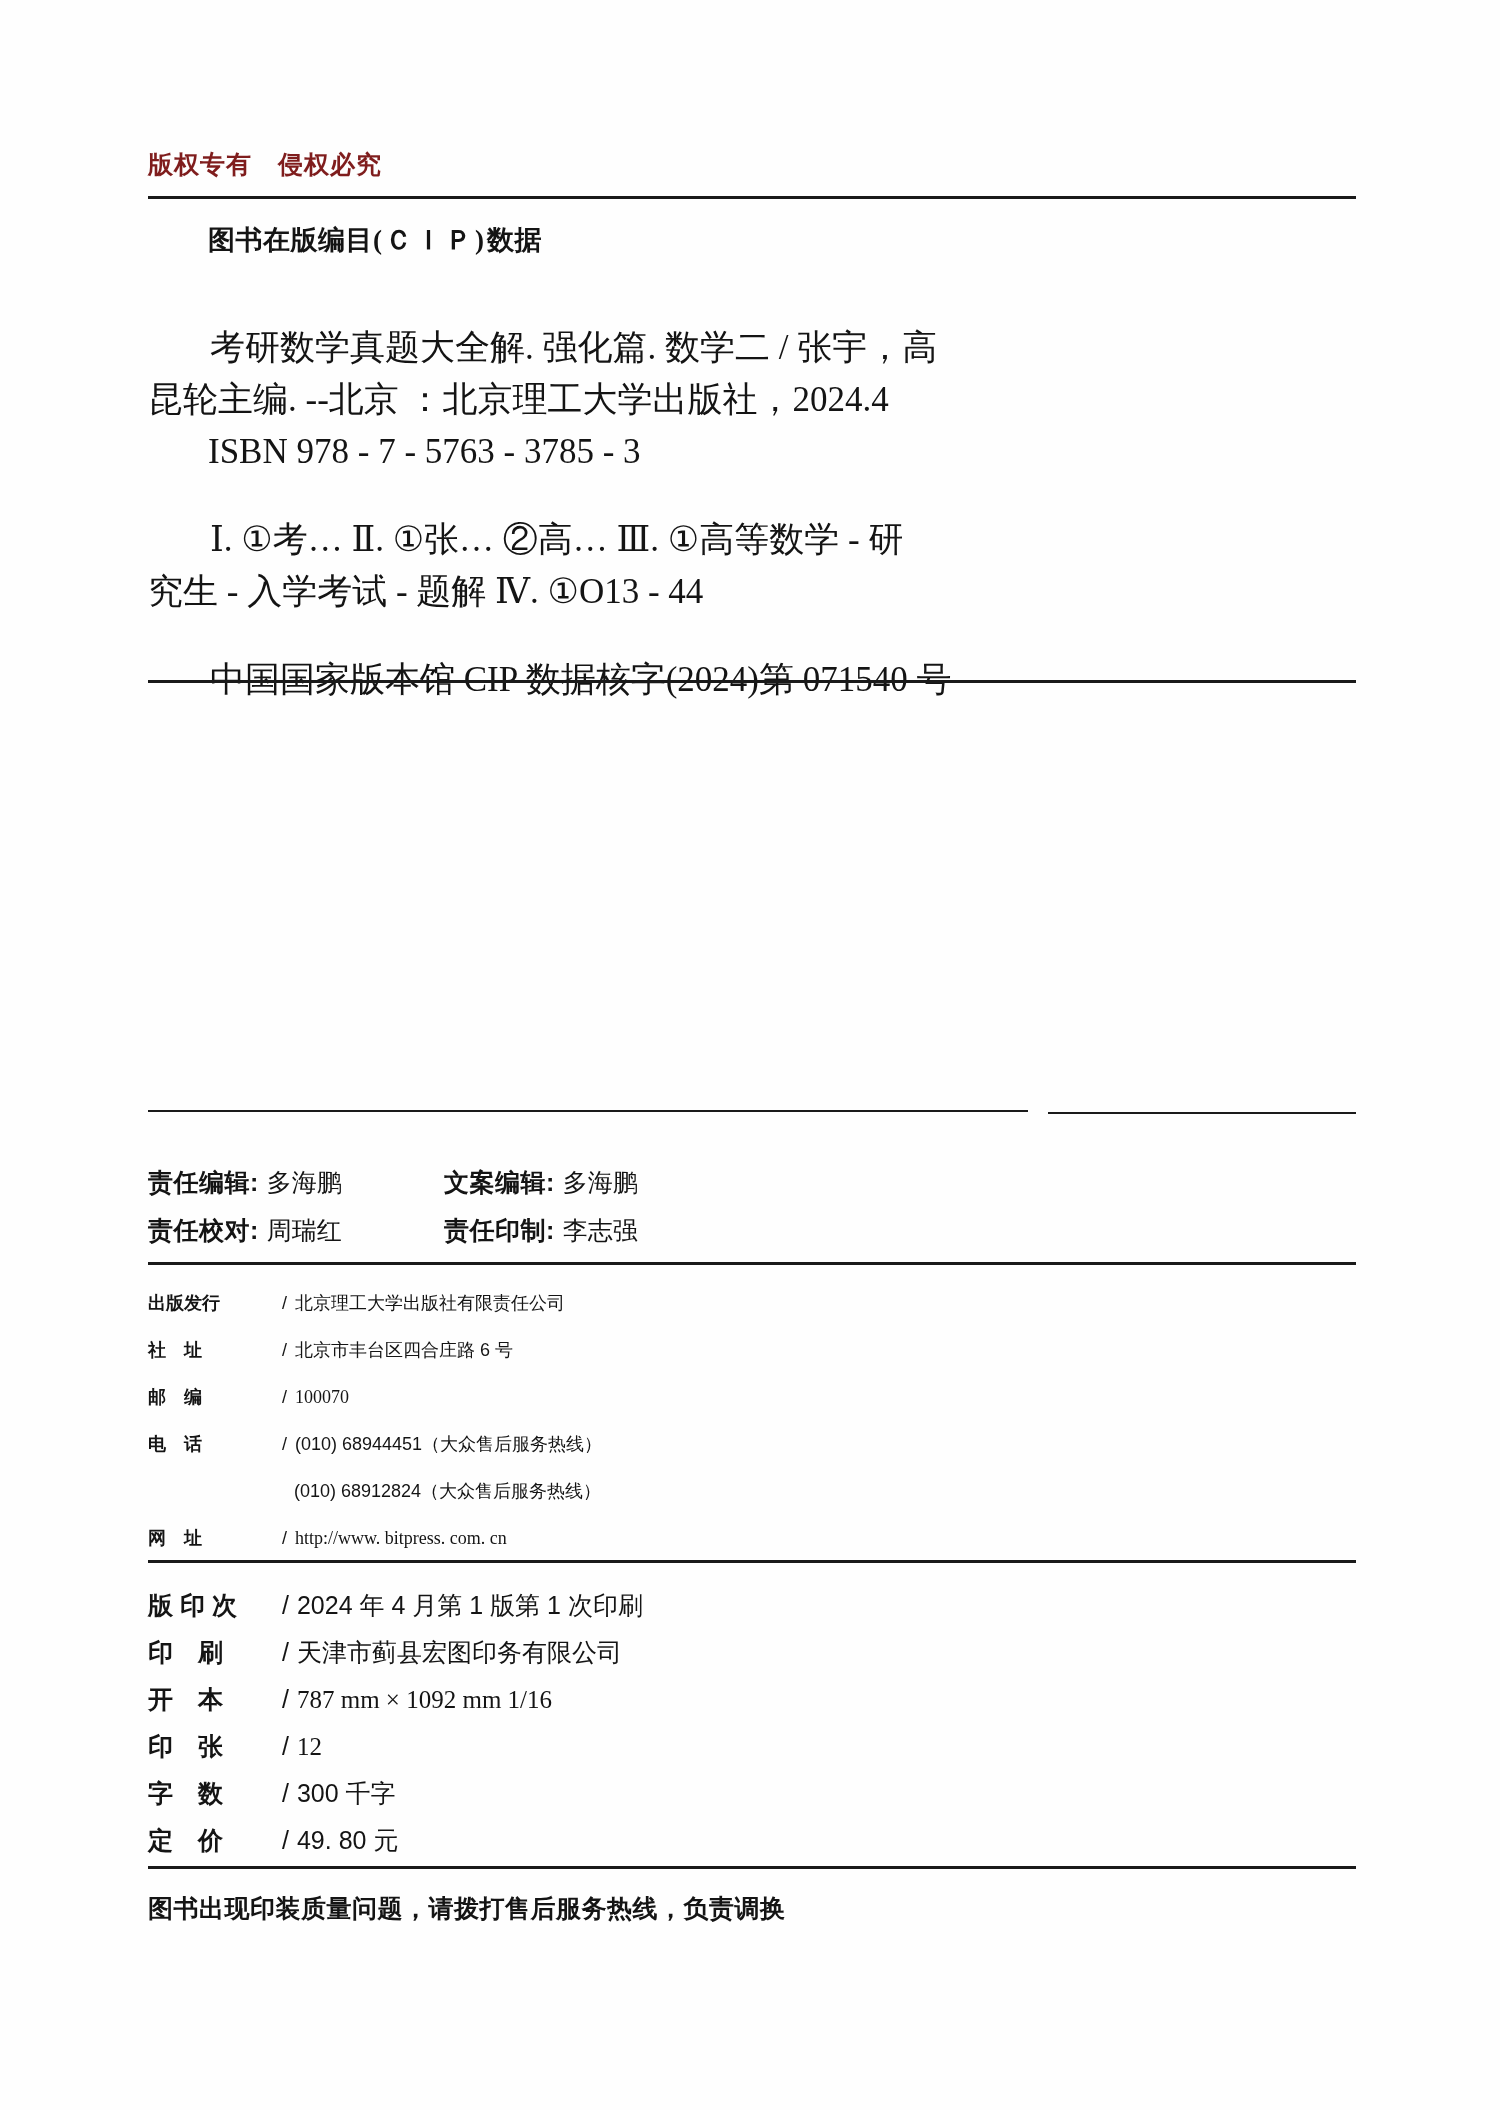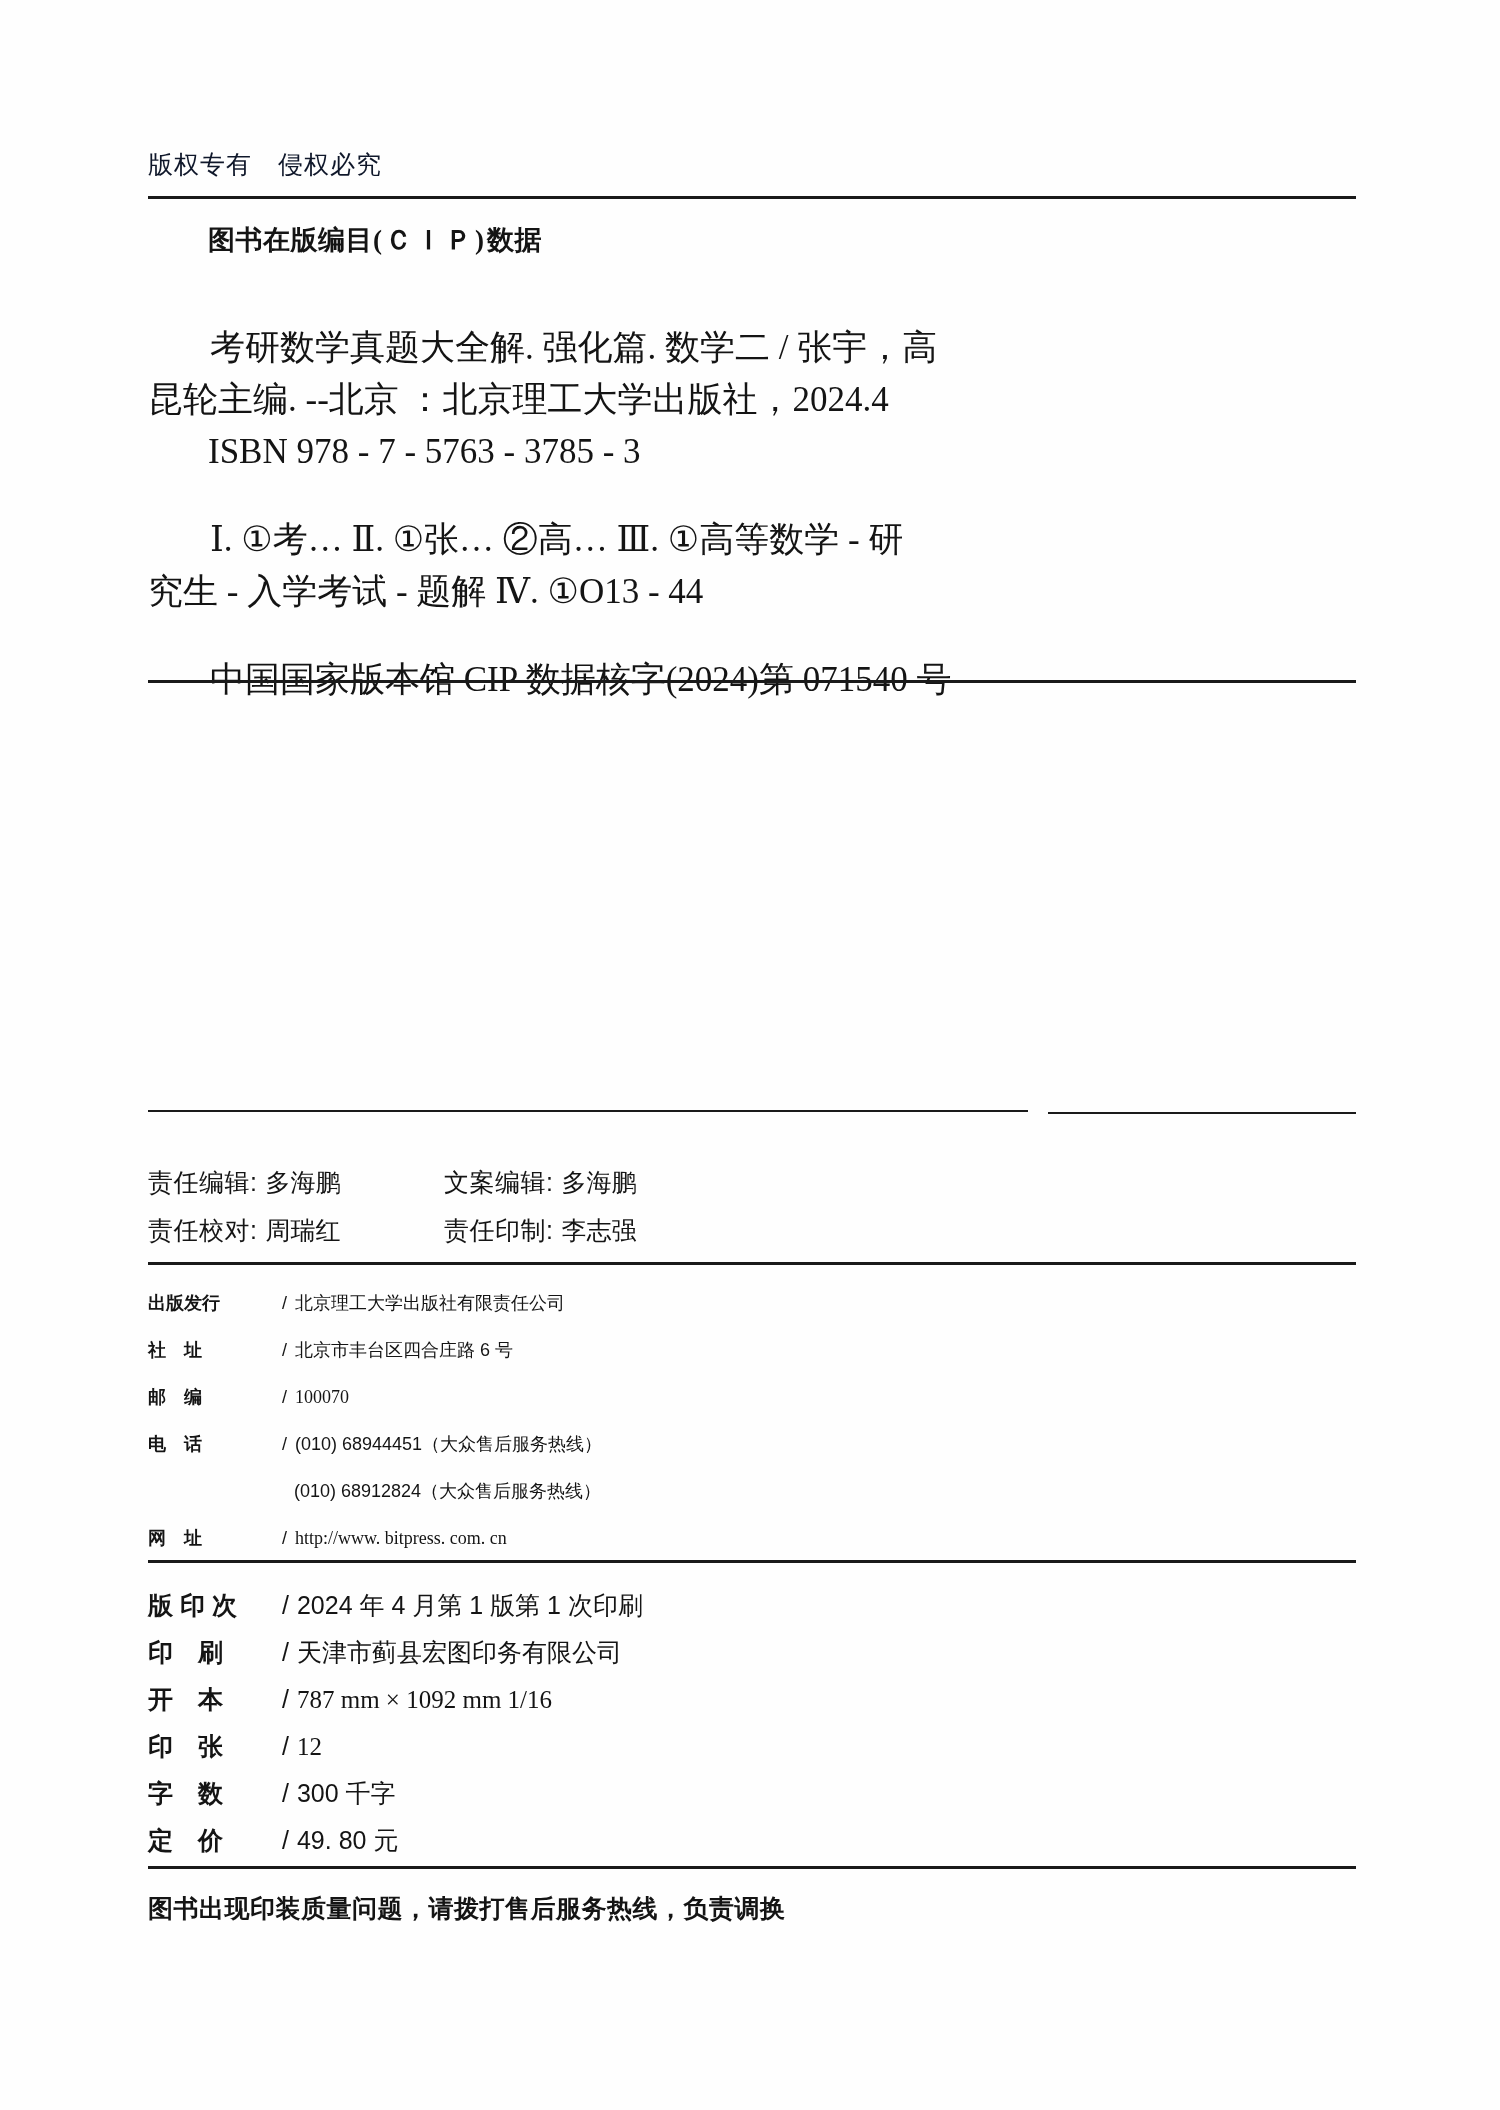--- a/index.html
+++ b/index.html
@@ -30,24 +30,24 @@
     top: 0;
     width: 1210px;
   }
 
   
   .top-notice {
     position: absolute;
     left: 0px;
     top: 148px;
     font-family: "Liberation Sans", "DejaVu Sans", sans-serif;
-    font-weight: normal;
+    font-weight: bold;
     font-size: 25px;
     letter-spacing: 1px;
-    color: #0f172a;
+    color: #7f1d1d;
   }
   .top-notice .gap { display: inline-block; width: 26px; }
 
   .rule {
     position: absolute;
     background: #1a1a1a;
   }
   .rule-thick { height: 3px; }
   .rule-thin  { height: 2px; }
 
@@ -86,21 +86,21 @@
     left: 0px;
     top: 1158px;
     width: 1160px;
     font-family: "Liberation Sans", "DejaVu Sans", sans-serif;
     font-size: 25px;
     line-height: 48px;
   }
   .credits-row { display: flex; }
   .credits-cell { display: flex; }
   .credits-cell.c1 { width: 296px; }
-  .credit-label { font-weight: normal; letter-spacing: 0.5px; }
+  .credit-label { font-weight: bold; letter-spacing: 0.5px; }
   .credit-value { font-weight: normal; margin-left: 8px; }
 
   
   .pub {
     position: absolute;
     left: 0px;
     top: 1280px;
     width: 1160px;
     font-family: "Liberation Sans", "DejaVu Sans", sans-serif;
     font-size: 18px;

